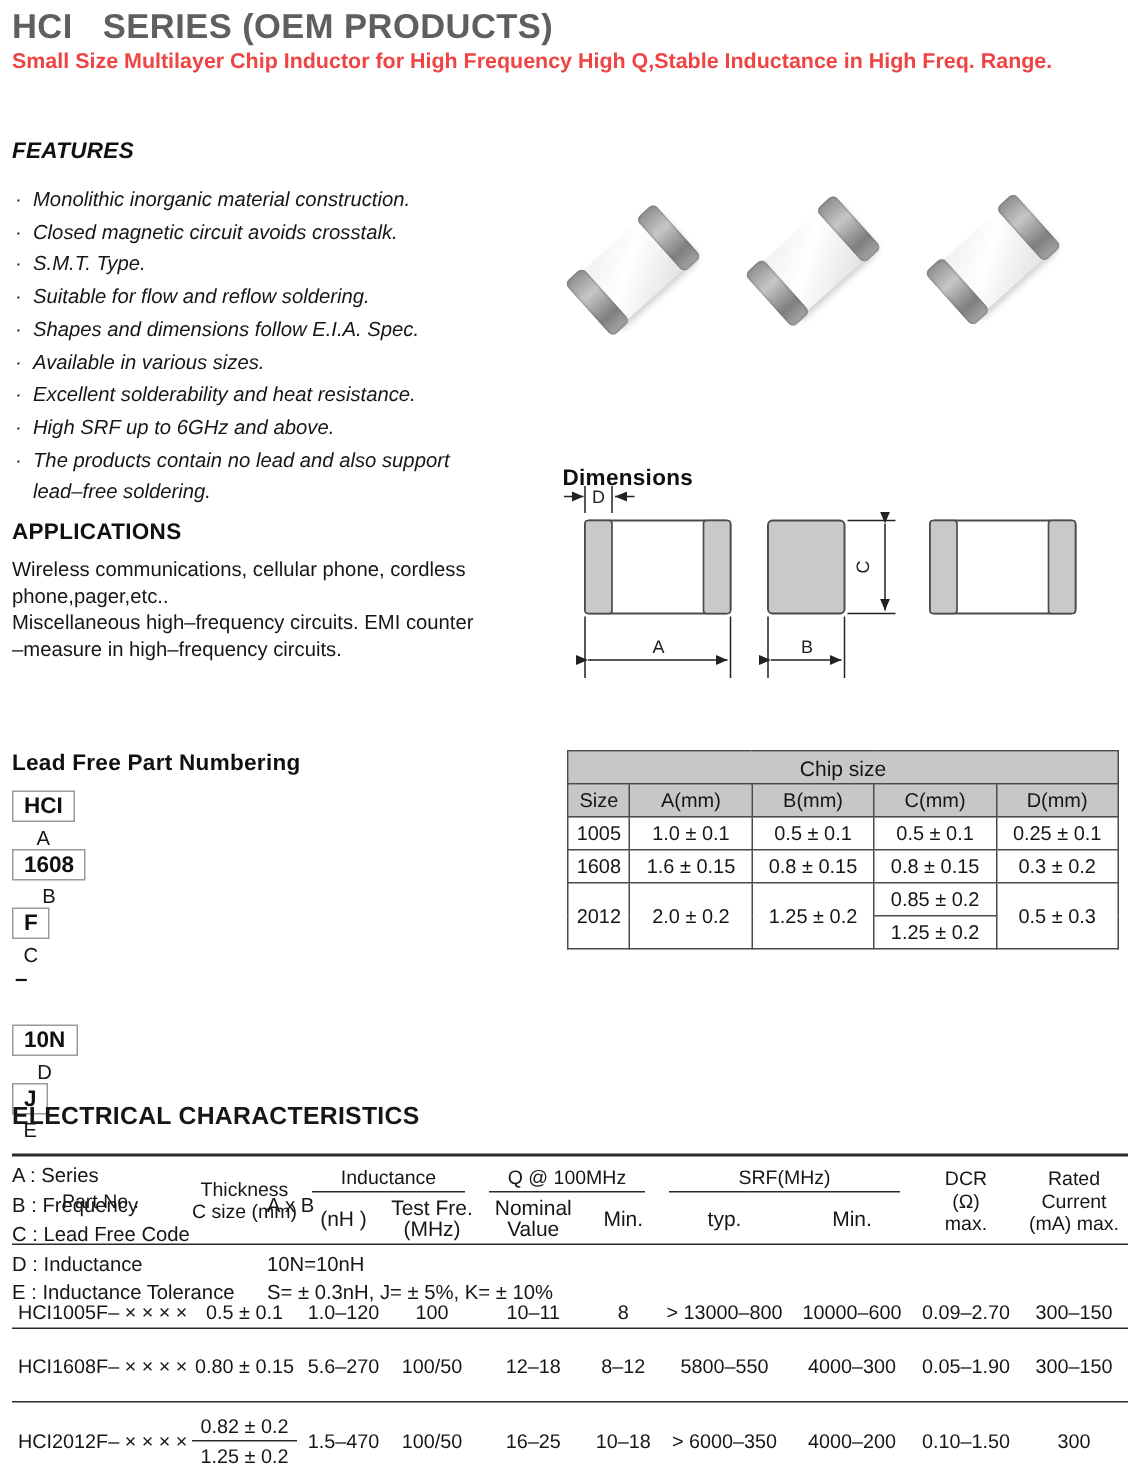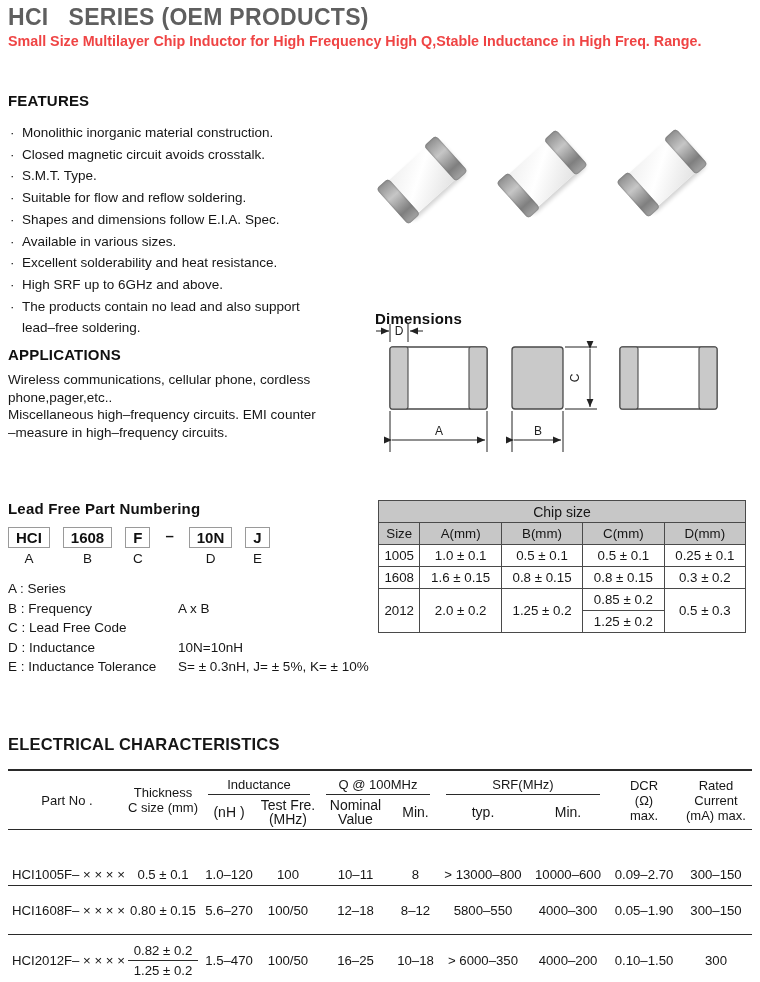--- a/index.html
+++ b/index.html
@@ -8,21 +8,21 @@
   .page { position:relative; width:760px; height:982px; background:#fff; overflow:hidden; }
 
   
   .title { position:absolute; left:8px; top:4px; font-size:23px; font-weight:bold;
            color:var(--title-color,#5f5f5f); white-space:pre; letter-spacing:.3px; }
   .subtitle { position:absolute; left:8px; top:33px; font-size:14.3px; font-weight:bold; color:#ef4444; }
 
   .sec-h { font-size:15px; font-weight:bold; color:#101010; letter-spacing:.2px; }
 
   
-  .features { position:absolute; left:8px; top:92px; width:368px; }
+  .features { position:absolute; left:8px; top:92px; width:368px;font-style:italic; }
   .feat-list { margin-top:13px; }
   .feat-item { position:relative; padding-left:14px; font-size:13.5px; line-height:21.7px;
                white-space:pre-line; }
   .feat-item .bullet { position:absolute; left:2px; top:0; }
 
   
   .apps { position:absolute; left:8px; top:346px; width:368px; }
   .apps-text { margin-top:8px; font-size:13.5px; line-height:17.6px; white-space:pre-line; }
 
   
@@ -36,21 +36,21 @@
   .chip .capL { left:-3px; } .chip .capR { right:-3px; }
   .chip1 { left:10px; top:30px; } .chip2 { left:130px; top:24px; } .chip3 { left:250px; top:23px; }
 
   
   .dim-h { position:absolute; left:375px; top:290px;margin-top:20px; }
   .dim-svg { position:absolute; left:373px; top:312px; }
   .dim-svg text { font-family:"Liberation Sans", sans-serif; font-size:12px; fill:#222; }
 
   
   .pnum { position:absolute; left:8px; top:500px; width:368px; }
-  .pb-row { margin-top:10px; display:flex; align-items:flex-start; }
+  .pb-row { margin-top:10px; display:flex; align-items:flex-start;flex-direction:column; }
   .pb-item { display:flex; flex-direction:column; align-items:center; margin-right:13px; }
   .pb-box { border:1px solid #9a9a9a; font-weight:bold; font-size:15px; padding:0 7px;
             height:21px; line-height:20px; color:#101010; background:#fff; }
   .pb-dash { font-weight:bold; font-size:15px; height:21px; line-height:18px; padding:0 2px; }
   .pb-letter { font-size:13.5px; margin-top:3px; height:15px; }
   .defs { margin-top:13px; }
   .def-row { display:flex; font-size:13.5px; line-height:19.5px; }
   .def-term { width:170px; flex:none; }
 
   

